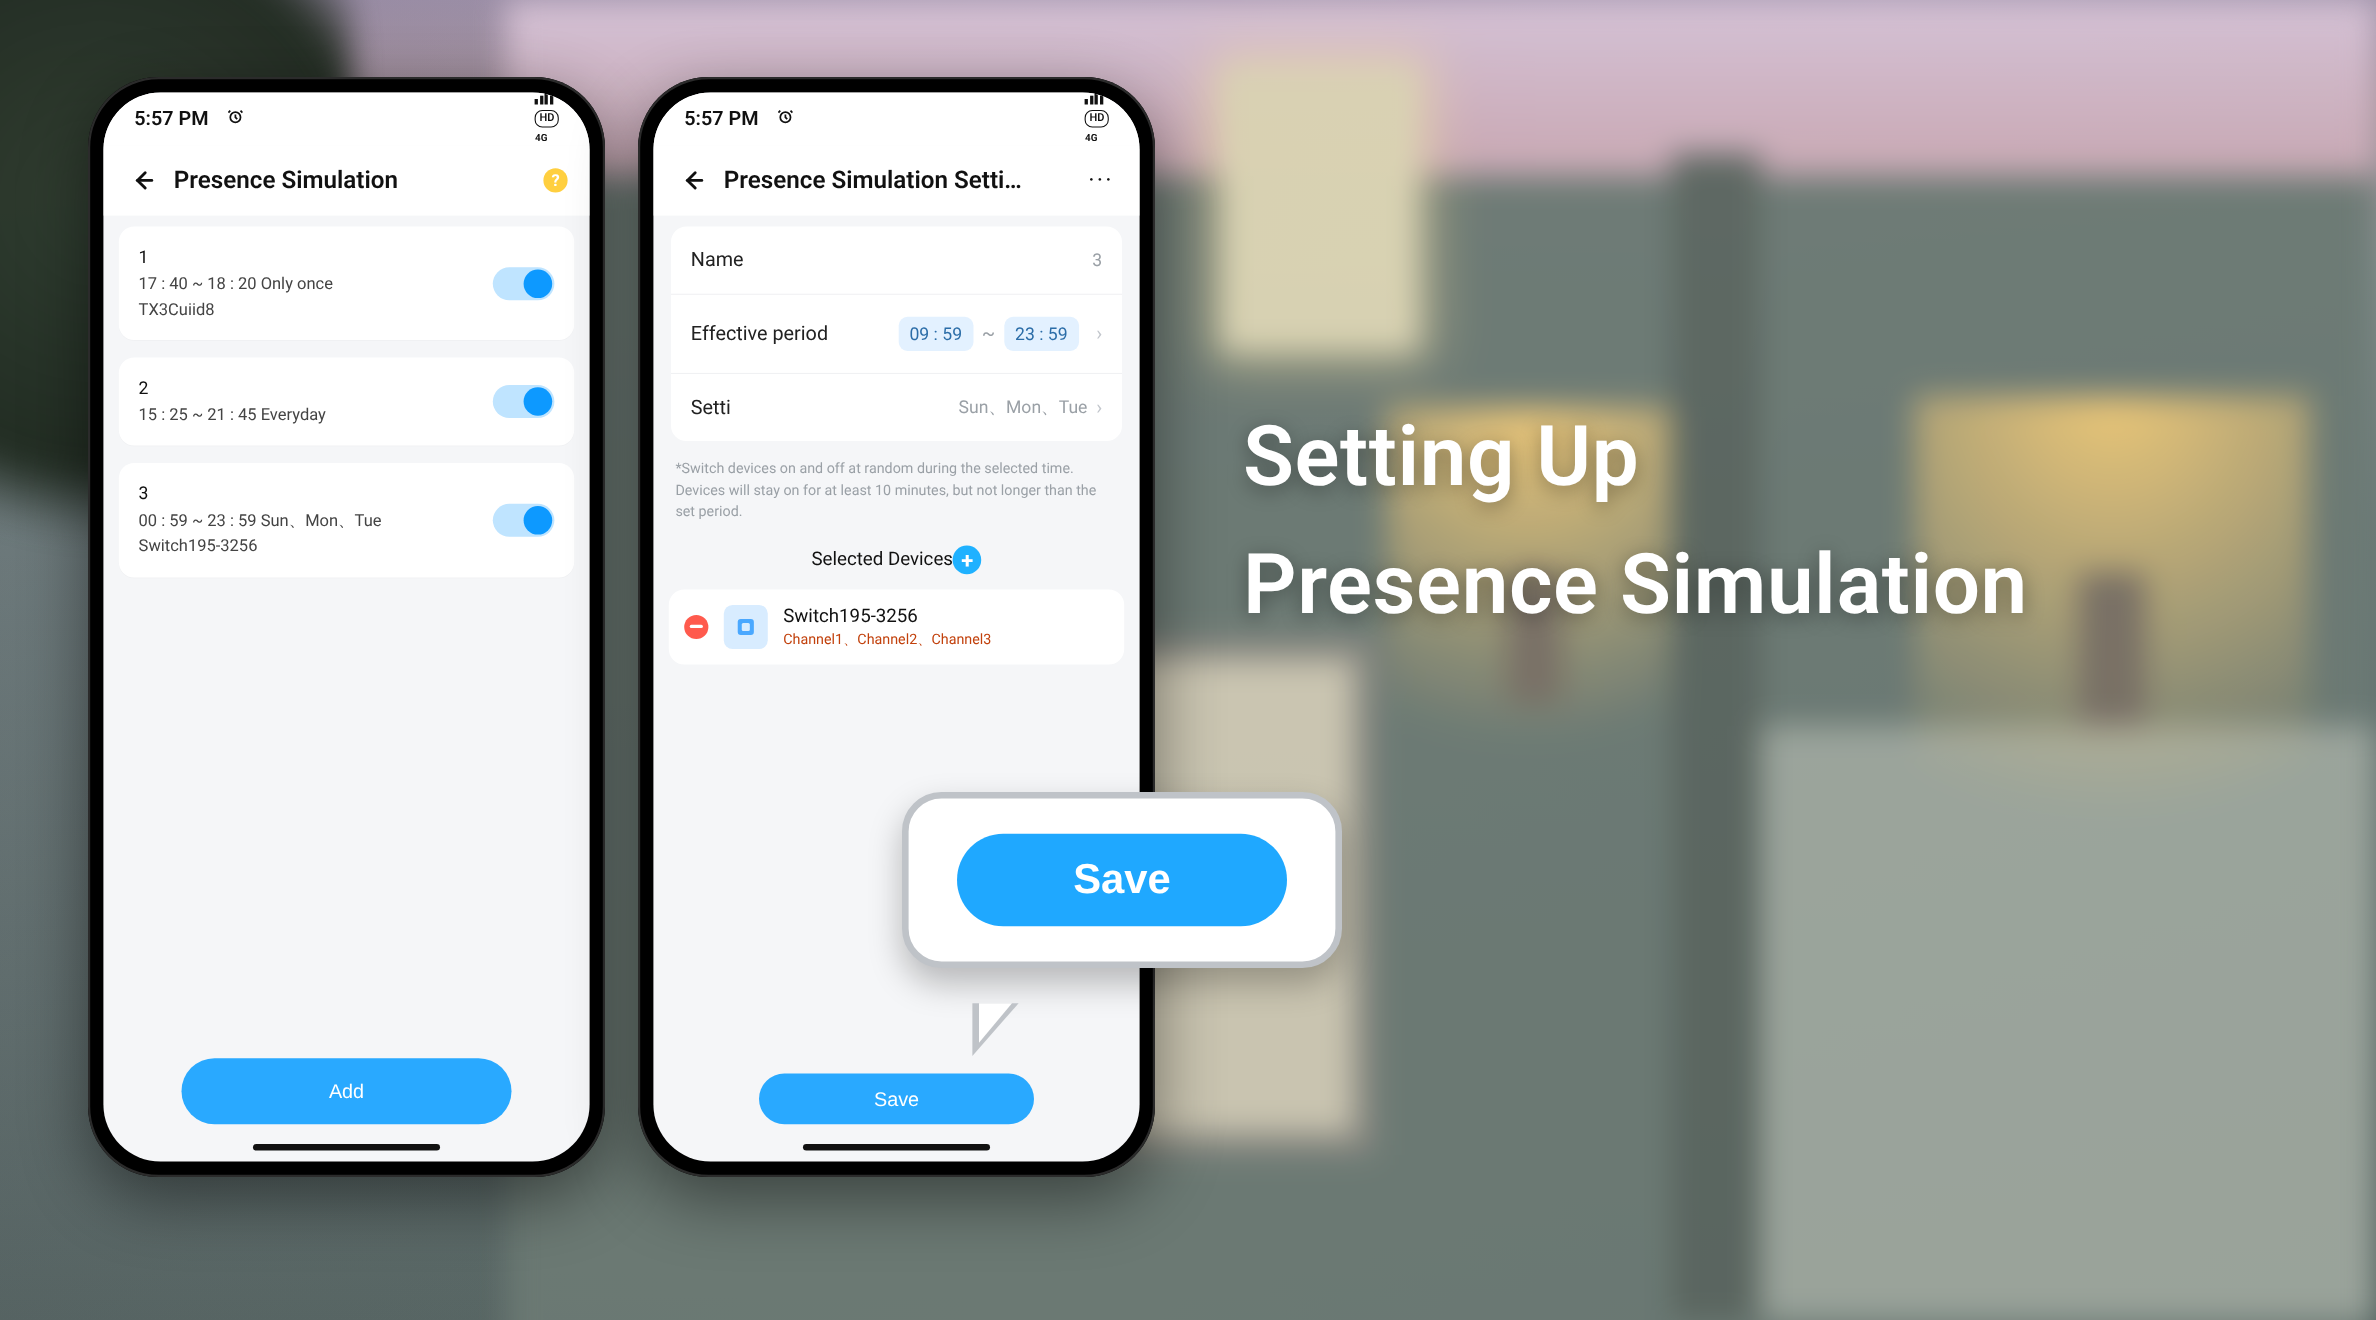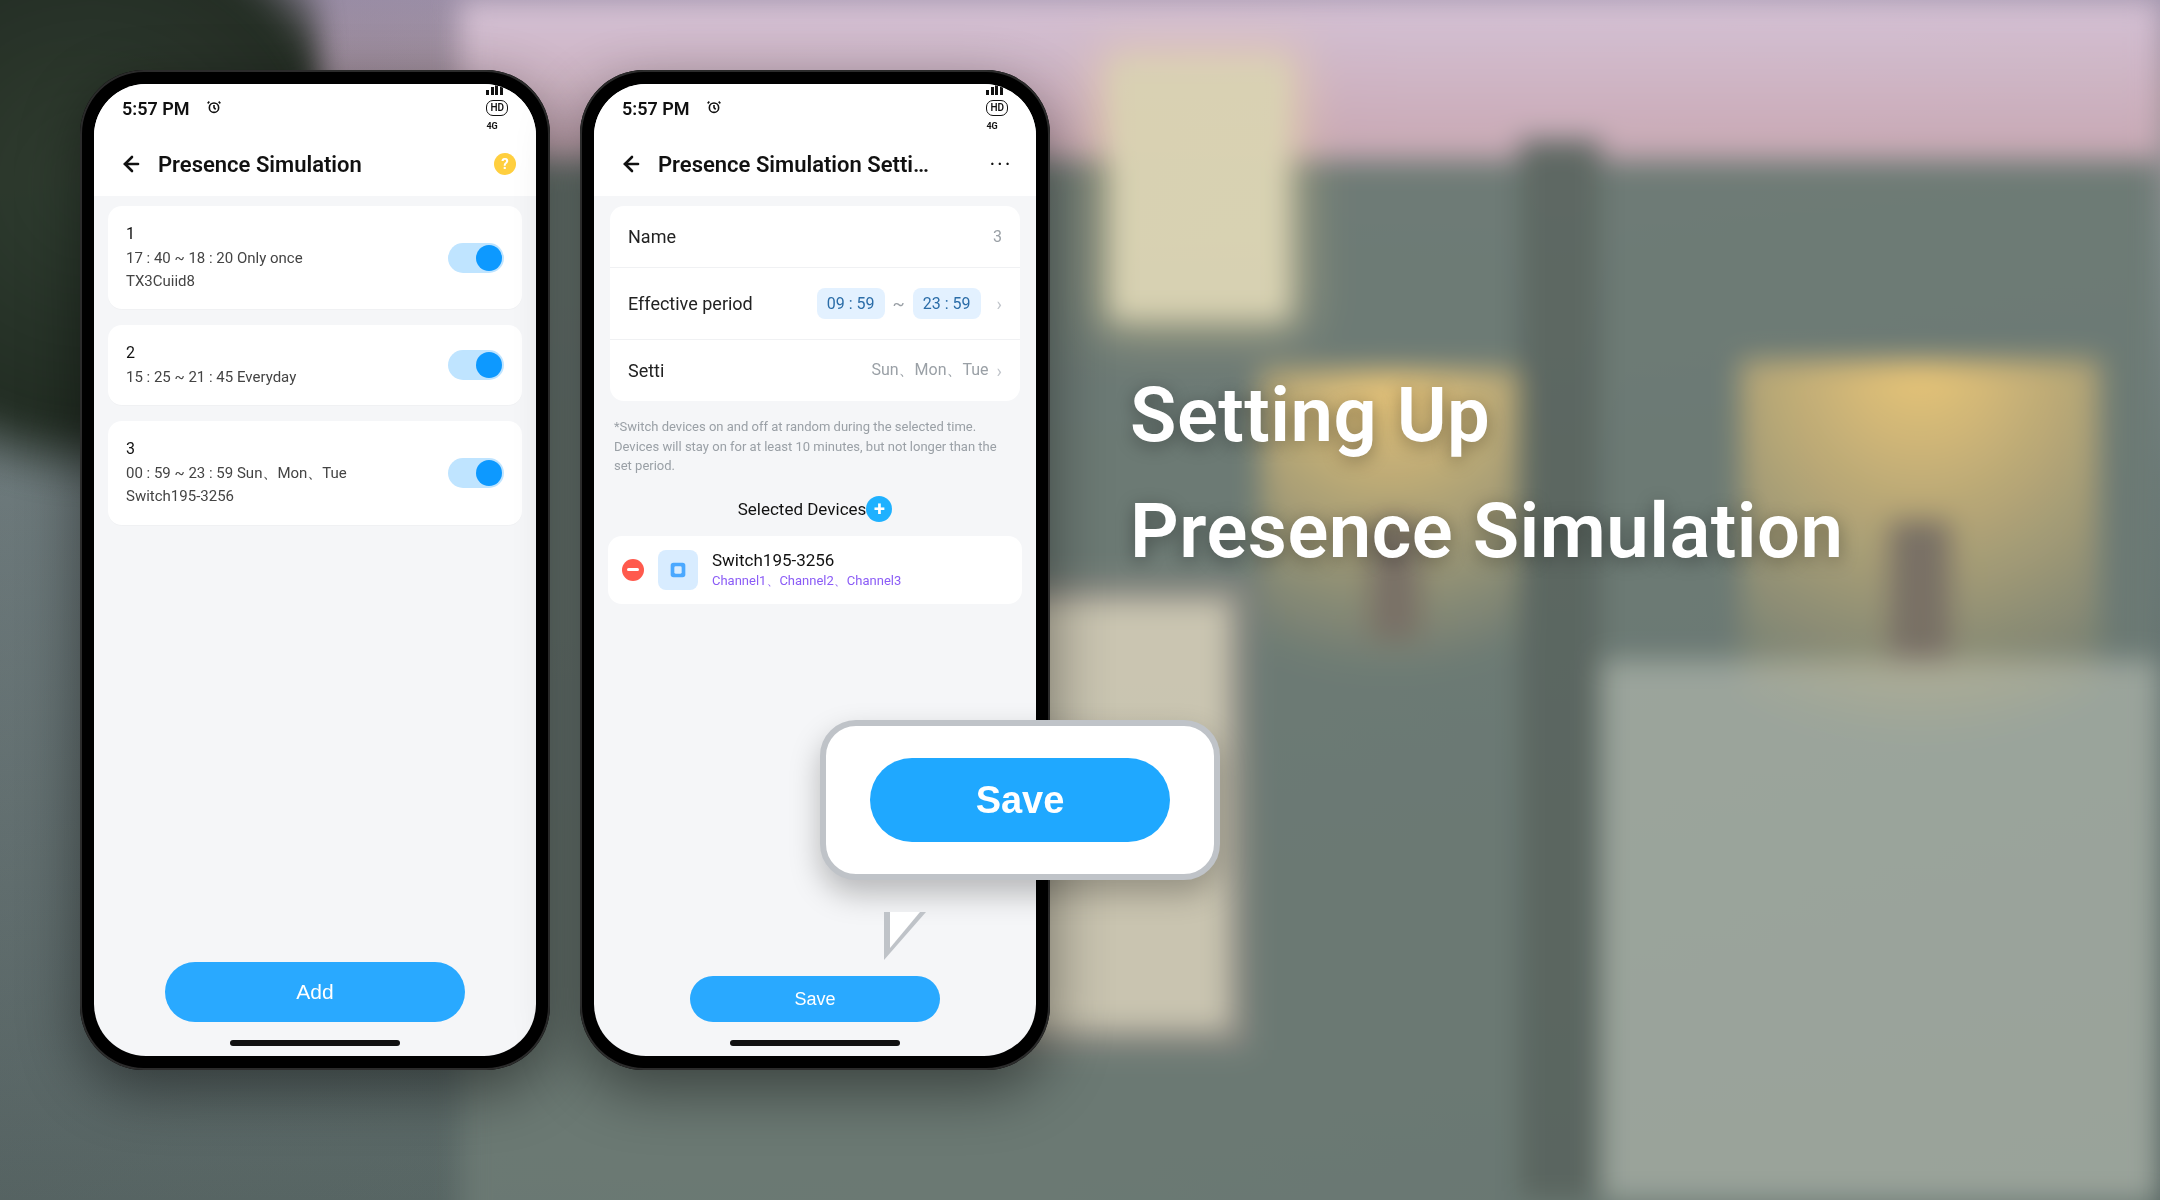--- a/index.html
+++ b/index.html
@@ -82,21 +82,21 @@
     width:56px; height:30px; border-radius:30px; background:#bfe4ff;
     position:relative; cursor:pointer;
   }
   .toggle::after{
     content:""; position:absolute; right:2px; top:2px; width:26px; height:26px;
     border-radius:50%; background:#0d99ff;
   }
 
   .primary-btn {
     display:block; margin:0 auto; width:300px; height:60px; border:none;
-    border-radius:40px; background:#29a9ff; color:#fff; font-size:21px;
+    border-radius:40px; background:#29a9ff; color:#fff; font-size:18px;
     font-weight:500; cursor:pointer;
   }
   .bottom-area { position:absolute; left:0; right:0; bottom:34px; }
   .home-ind { position:absolute; bottom:10px; left:50%; transform:translateX(-50%); width:170px; height:6px; border-radius:6px; background:#111;}
 
   
   .settings-card { background:#fff; border-radius:14px; margin:0 2px 12px; }
   .row {
     display:flex; align-items:center; justify-content:space-between;
     padding:20px 18px; font-size:18px; color:#222;
@@ -123,21 +123,21 @@
     width:22px; height:22px; border-radius:50%; background:#ff5a4d;
     position:relative; cursor:pointer;
   }
   .remove-circle::after{content:""; position:absolute; left:5px; right:5px; top:9.5px; height:3px; background:#fff; border-radius:2px;}
   .dev-ico {
     width:40px; height:40px; border-radius:8px; background:#d8ecff;
     display:flex; align-items:center; justify-content:center;
   }
   .dev-ico svg { width:22px; height:22px; }
   .dev-name { font-size:17px; color:#111; }
-  .dev-sub  { font-size:13px; color:#8b5cf6; margin-top:2px; }
+  .dev-sub  { font-size:13px; color:#c2410c; margin-top:2px; }
 
   .save-small {
     display:block; margin:0 auto; width:250px; height:46px; border:none;
     border-radius:30px; background:#29a9ff; color:#fff; font-size:18px; cursor:pointer;
   }
 
   
   .callout {
     position:absolute; left:820px; top:720px; width:400px; height:160px;
     background:#fff; border-radius:36px; border:6px solid #bfc3c8;

